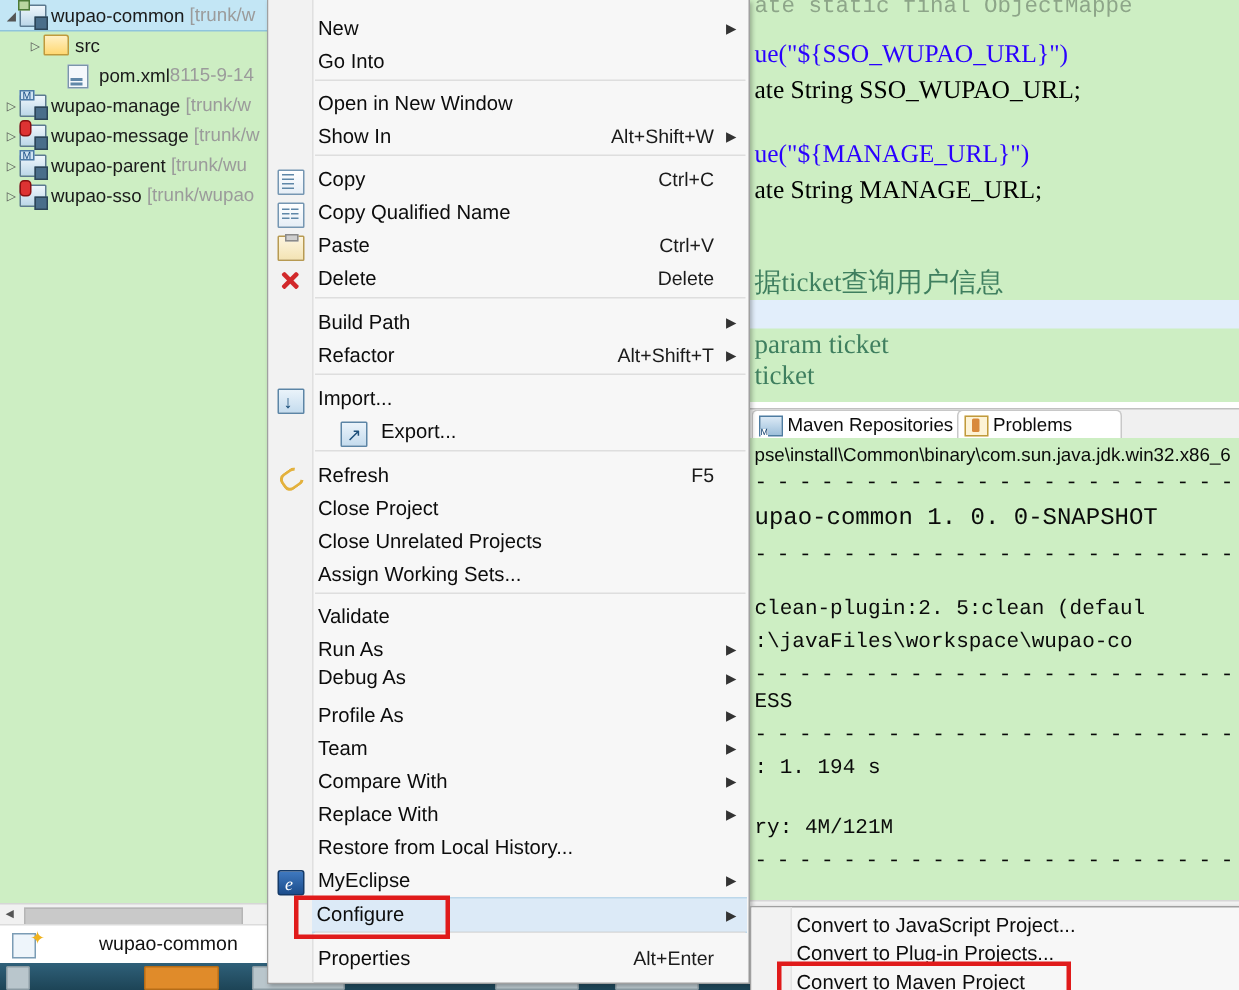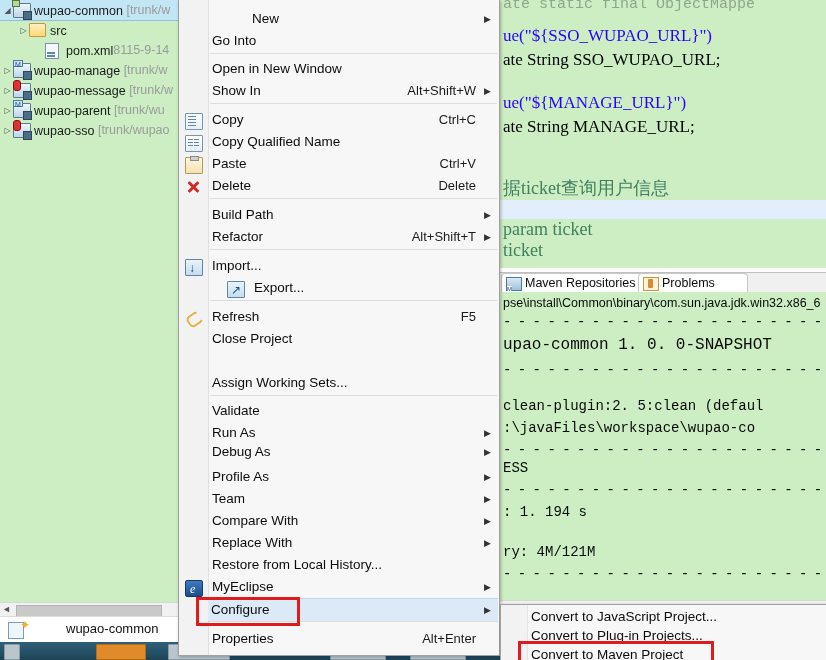--- a/index.html
+++ b/index.html
@@ -493,21 +493,21 @@
     <div class="tbitem orange" style="left:96px;width:48px;"></div>
     <div class="tbitem" style="left:168px;width:60px;"></div>
     <div class="tbitem" style="left:330px;width:54px;"></div>
     <div class="tbitem" style="left:410px;width:54px;"></div>
     <div class="tbitem blue" style="left:500px;width:70px;"></div>
   </div>
 </div>
 
 <div id="ctxmenu">
   <div id="ctx-icobar"></div>
-<div class="mi" style="top: 8px; margin-left: 40px;">
+<div class="mi" style="top: 8px;">
       <span class="lbl">New</span>
       <span class="arr">▶</span>
     </div>
     <div class="mi" style="top: 30px;">
       <span class="lbl">Go Into</span>
     </div>
     <div class="msep" style="top: 53px;"></div>
     <div class="mi" style="top: 58px;">
       <span class="lbl">Open in New Window</span>
     </div>
@@ -556,20 +556,23 @@
       <span class="lbl">Export...</span>
     </div>
     <div class="msep" style="top: 300px;"></div>
     <div class="mi" style="top: 306px;">
       <span class="mico g-refresh"></span>
       <span class="lbl">Refresh</span>
       <span class="acc">F5</span>
     </div>
     <div class="mi" style="top: 328px;">
       <span class="lbl">Close Project</span>
+    </div>
+    <div class="mi" style="top: 350px;">
+      <span class="lbl">Close Unrelated Projects</span>
     </div>
     <div class="mi" style="top: 372px;">
       <span class="lbl">Assign Working Sets...</span>
     </div>
     <div class="msep" style="top: 395px;"></div>
     <div class="mi" style="top: 400px;">
       <span class="lbl">Validate</span>
     </div>
     <div class="mi" style="top: 422px;">
       <span class="lbl">Run As</span>

